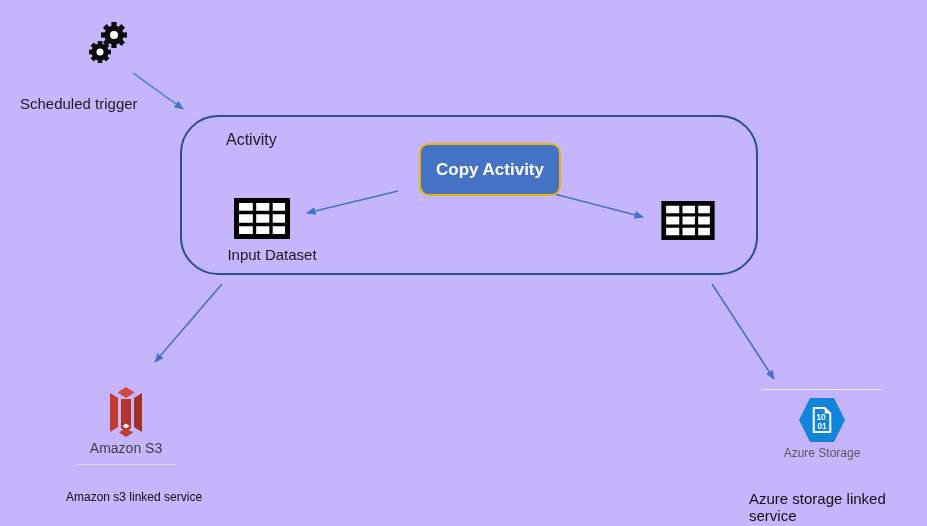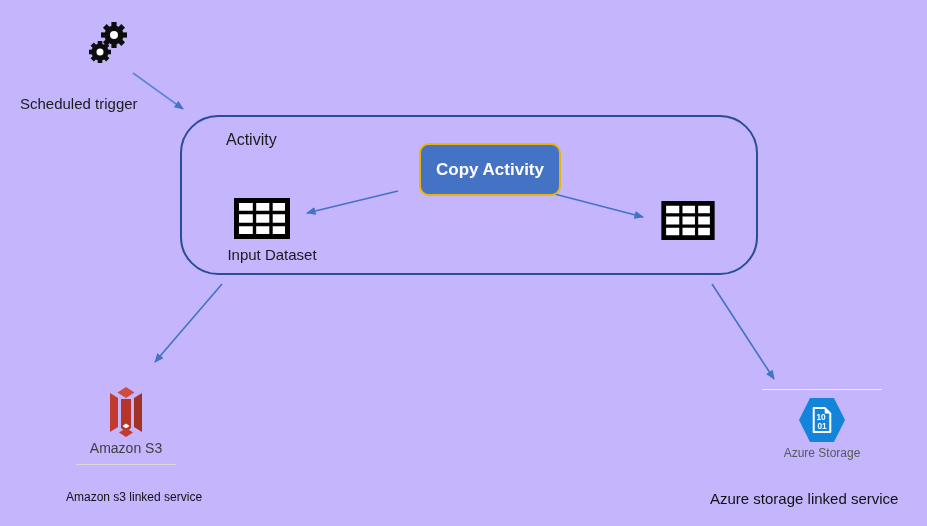--- a/index.html
+++ b/index.html
@@ -34,21 +34,21 @@
     border-bottom:1px solid #d9d9d9;
   }
   #s3-icon-label{font-size:14px;color:#404040;margin-top:0px;white-space:nowrap;}
   #azure-group{
     left:762px;top:389px;width:120px;height:74px;
     display:flex;flex-direction:column;align-items:center;justify-content:flex-start;
     border-top:1px solid #ececec;padding-top:6px;box-sizing:border-box;
   }
   #azure-icon-label{font-size:12px;color:#595959;margin-top:2px;white-space:nowrap;}
   #s3-caption{left:66px;top:490px;font-size:12px;color:#111;}
-  #azure-caption{left:710px;top:490px;font-size:15px;color:#111;}
+  #azure-caption{left:749px;top:490px;font-size:15px;color:#111;}
 </style>
 </head>
 <body>
 
 <div id="canvas">
 
   <svg id="arrow-layer" viewBox="0 0 927 526">
     <defs>
       <marker id="ah" markerWidth="11" markerHeight="9" refX="8.5" refY="4" orient="auto" markerUnits="userSpaceOnUse">
         <path d="M0,0 L9.5,4 L0,8 z" fill="#4472C4"></path>

